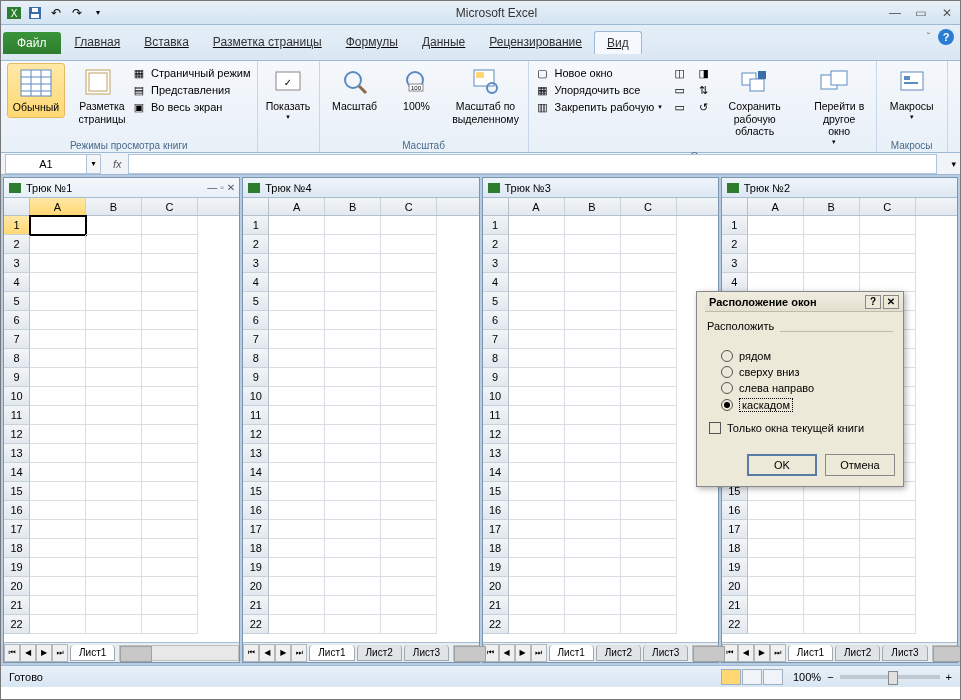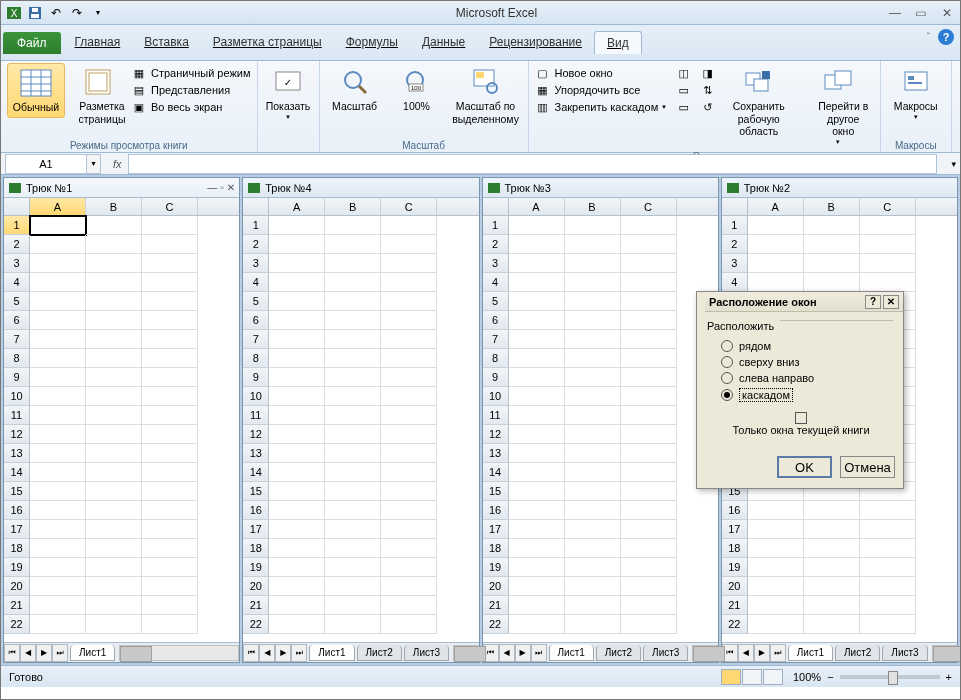--- a/index.html
+++ b/index.html
@@ -79,29 +79,29 @@
 .zoom-slider{width:100px;height:4px;background:#c0c8d0;position:relative;}
 .zoom-slider::after{content:'';position:absolute;left:48px;top:-4px;width:8px;height:12px;background:#e0e0e0;border:1px solid #888;}
 
 
 .dialog{position:absolute;left:695px;top:290px;width:208px;background:#ece9d8;border:1px solid #888;box-shadow:2px 2px 6px rgba(0,0,0,0.3);}
 .dlg-title{height:20px;background:linear-gradient(#f0ede0,#e4e0d0);border-bottom:1px solid #c0bcac;display:flex;align-items:center;padding:0 4px;font-size:11px;font-weight:bold;margin-left:8px;}
 .dlg-title-text{flex:1;}
 .dlg-close{width:16px;height:14px;border:1px solid #888;background:#ece9d8;font-size:10px;display:flex;align-items:center;justify-content:center;margin-left:2px;font-weight:bold;}
 .dlg-body{padding:8px 10px;font-size:11px;}
 .fieldset-line{height:1px;background:#c0bcac;flex:1;margin-left:6px;}
-.fs-head{display:flex;align-items:flex-start;margin-bottom:6px;}
+.fs-head{display:flex;align-items:flex-end;margin-bottom:16px;}
 .radio-row{display:flex;align-items:center;gap:6px;padding:2px 0 2px 14px;}
 .radio{width:12px;height:12px;border:1px solid #555;border-radius:50%;display:inline-flex;align-items:center;justify-content:center;}
 .radio.checked::after{content:'';width:6px;height:6px;background:#000;border-radius:50%;}
 .radio-label.sel{border:1px dotted #000;padding:0 2px;}
-.chk-row{display:flex;align-items:center;padding:8px 0 8px 2px;flex-direction:column;}
+.chk-row{display:flex;align-items:center;gap:6px;padding:8px 0 8px 2px;}
 .chk{width:12px;height:12px;border:1px solid #555;}
 .dlg-btns{display:flex;justify-content:flex-end;gap:8px;padding:4px 8px 10px;}
-.dlg-btn{width:55px;height:22px;border:1px solid #888;background:#ece9d8;font-size:13px;}
+.dlg-btn{width:70px;height:22px;border:1px solid #888;background:#ece9d8;font-size:11px;}
 .dlg-btn.default{border:2px solid #5a7aa8;}
 
 svg{display:block;}
 </style>
 </head>
 <body>
 
 <div class="titlebar">
   <div class="qat">
     <span class="qat-icon">
@@ -248,21 +248,21 @@
         <div class="small-item">
             <span class="small-ico">▢</span>
             <span>Новое окно</span>
           </div>
         <div class="small-item">
             <span class="small-ico">▦</span>
             <span>Упорядочить все</span>
           </div>
         <div class="small-item">
             <span class="small-ico">▥</span>
-            <span>Закрепить каскадом</span> 
+            <span>Закрепить рабочую</span> 
             <span style="font-size:7px;">▾</span>
           </div>
       </div>
       <div class="small-list" style="margin-left:6px;">
         <div class="small-item">
             <span class="small-ico">◫</span>
           </div>
         <div class="small-item">
             <span class="small-ico">▭</span>
           </div>

